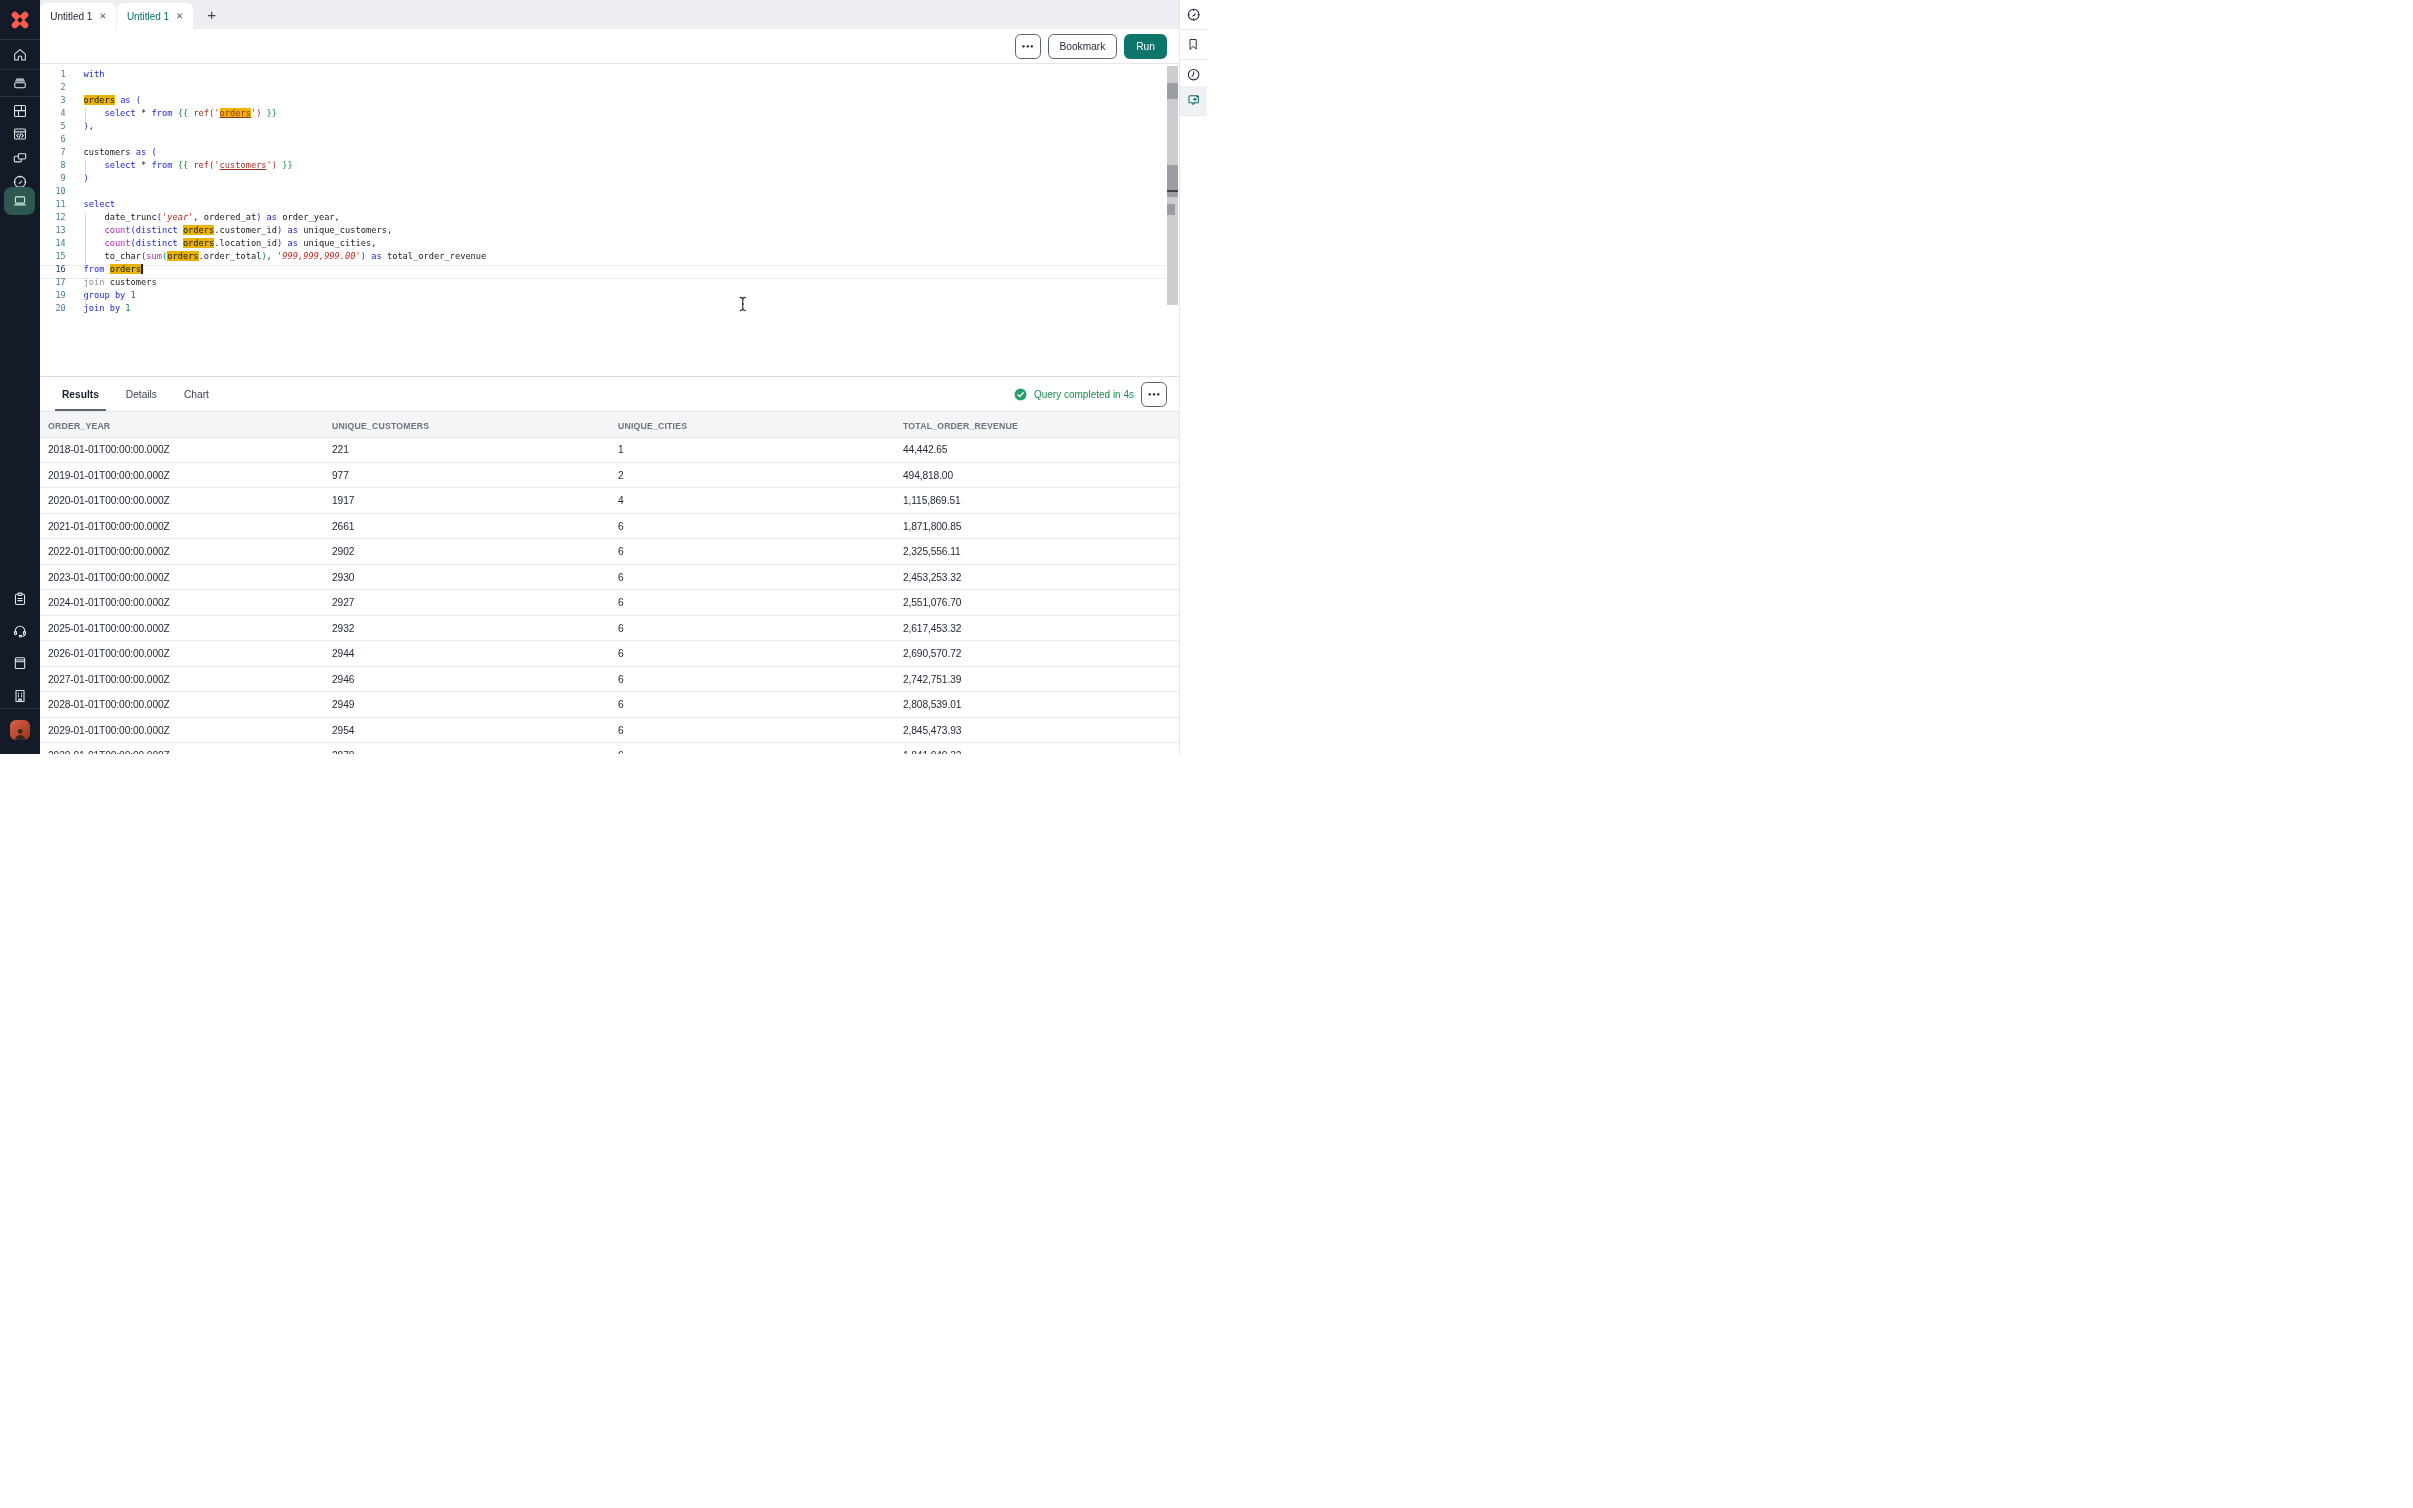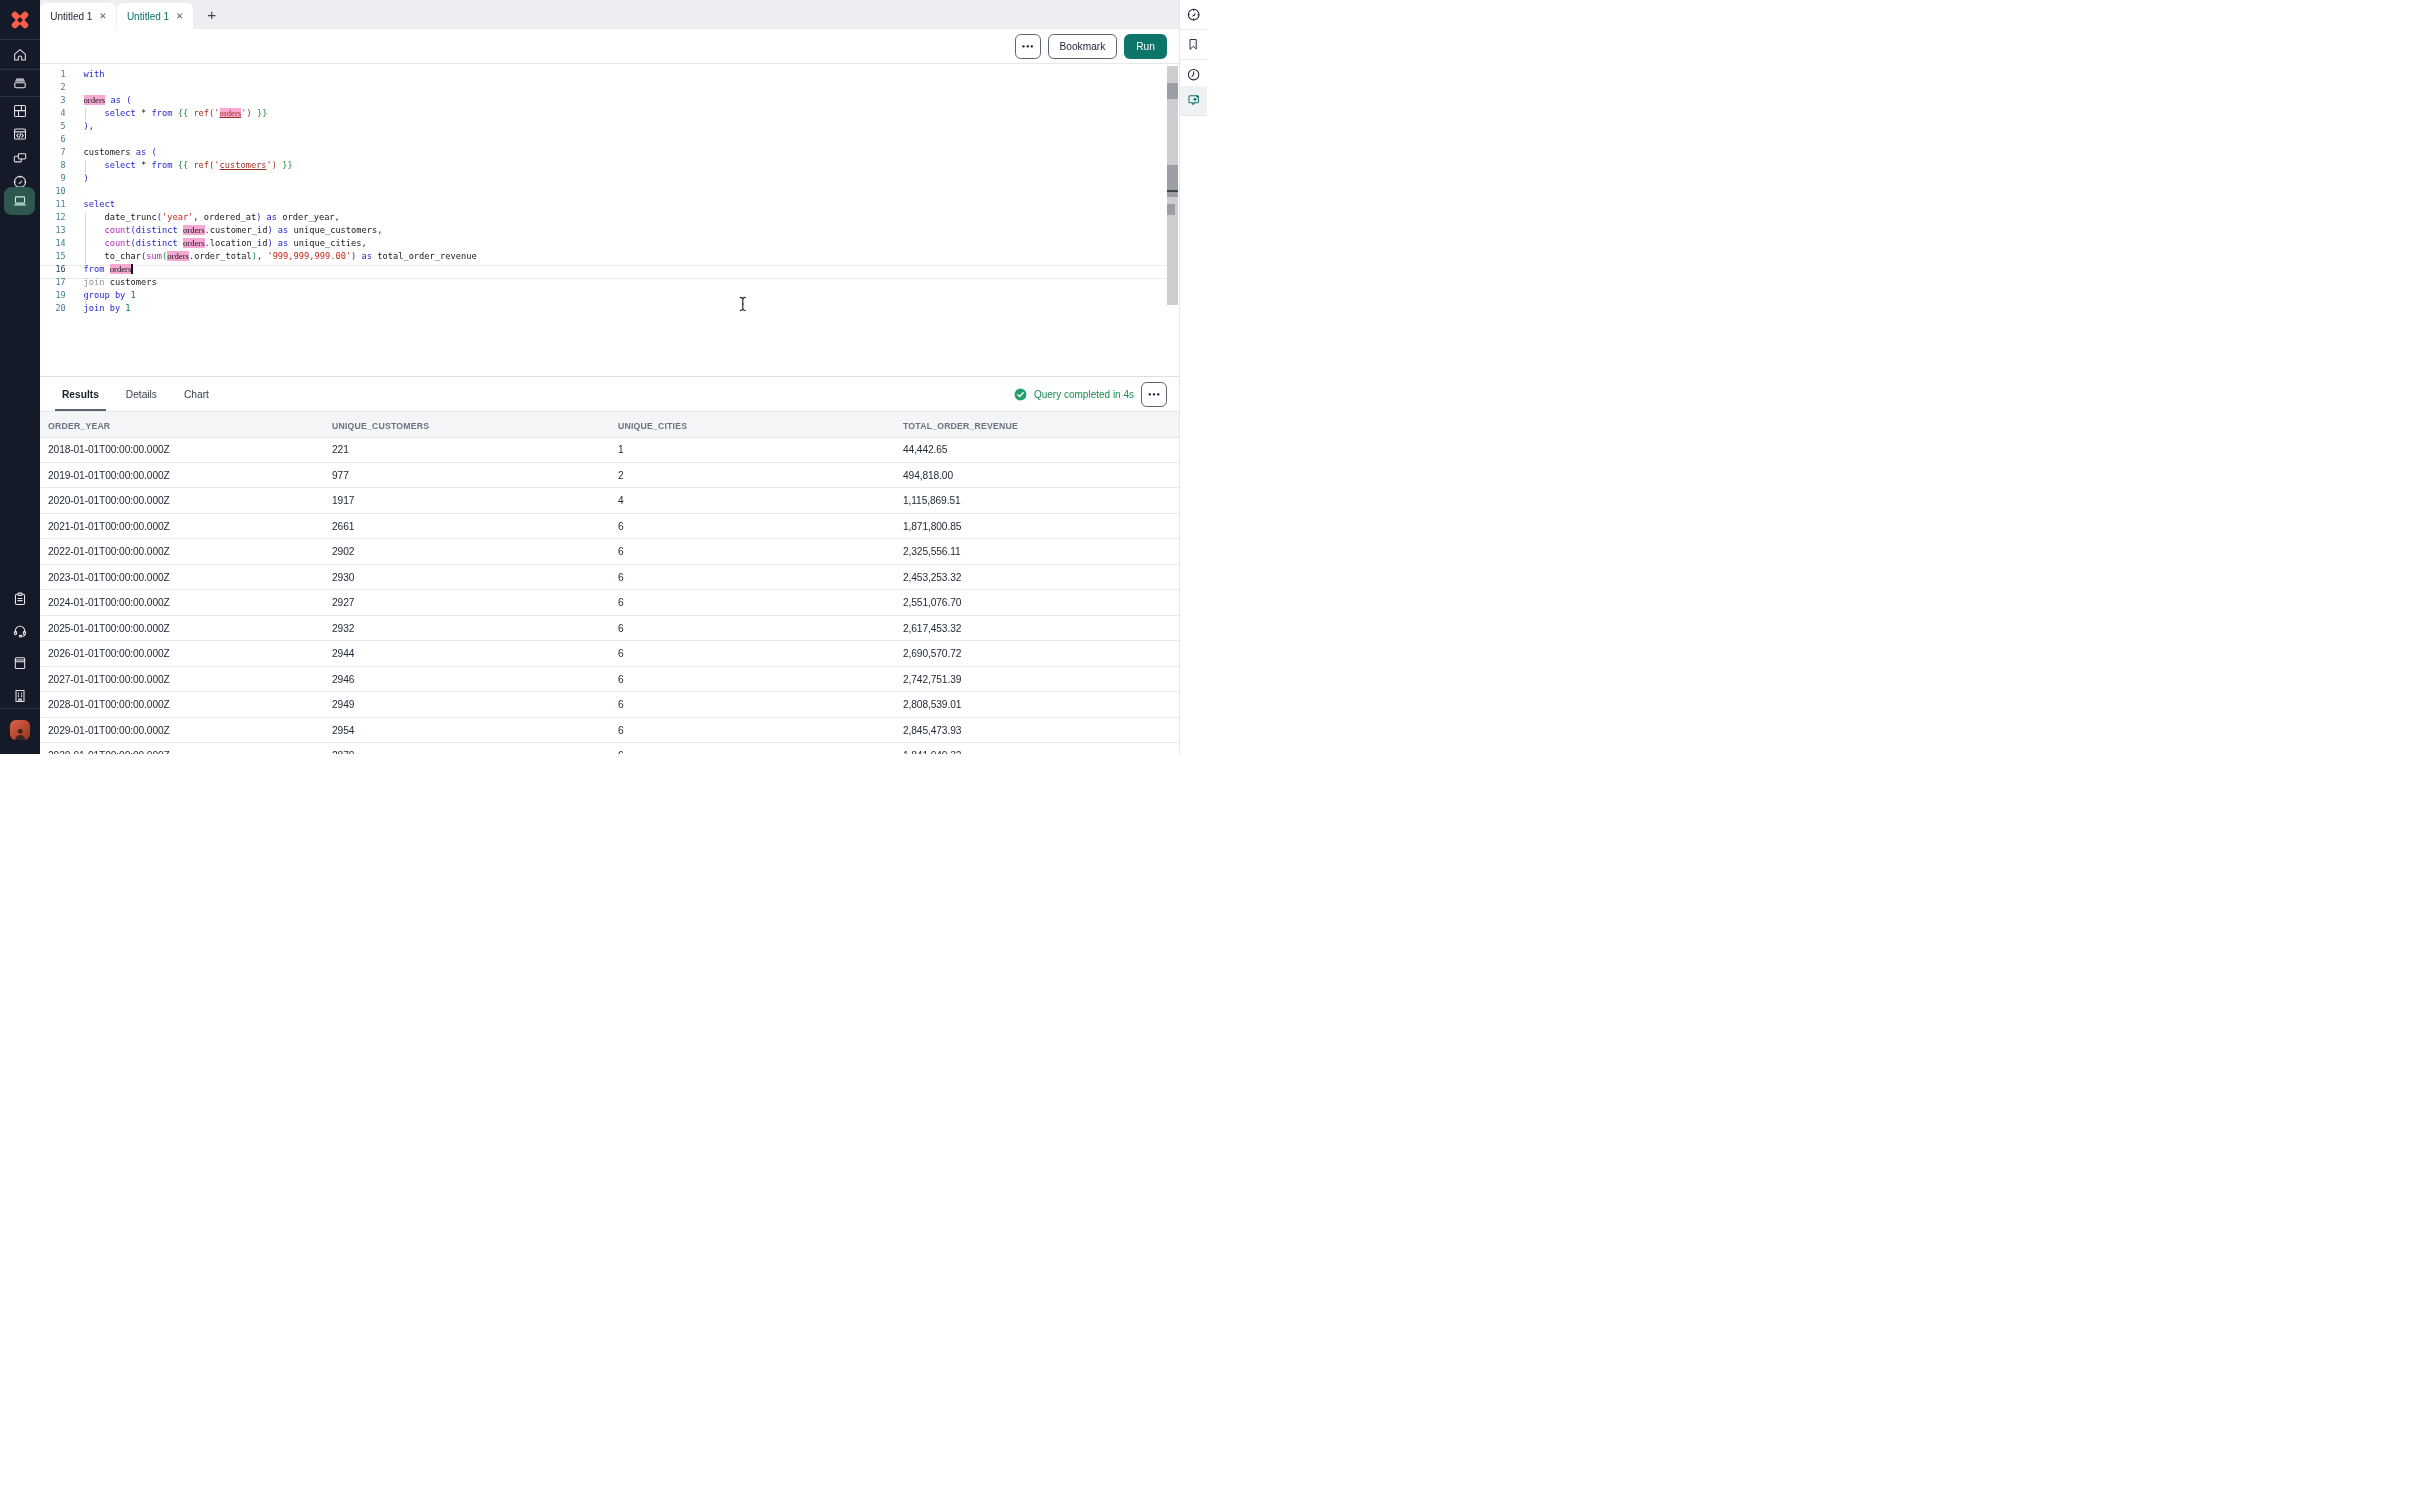--- a/index.html
+++ b/index.html
@@ -43,25 +43,25 @@
   
   .editor { position:absolute; left:0; top:64px; width:1139px; height:312px; background:#fff; overflow:hidden; cursor:text; }
   .cur-line { position:absolute; left:0; top:201px; width:1127px; height:14px; border-top:0.7px solid #ececec; border-bottom:0.7px solid #ececec; pointer-events:none; }
   #code-lines { position:absolute; left:0; top:4.4px; width:1122px; font-family:"DejaVu Sans Mono", monospace; font-size:8.7px; line-height:13px; }
   .code-row { display:flex; height:13px; white-space:pre; }
   .ln { width:25.5px; text-align:right; color:#3f7c95; font-size:8.4px; flex:none; user-select:none; }
   .ln.cur { color:#173c4d; }
   .ct { padding-left:18px; color:#16191f; }
   .kw { color:#2328d2; }
   .id { color:#16191f; }
-  .str { color:#c2281c; }
+  .str { color:#c2281c;font-style:italic; }
   .jj { color:#1d8a3e; }
   .rf { color:#9e2f21;margin-top:40px; }
   .u  { text-decoration:underline; }
-  .hl { background:#f9a8d4;font-family:Liberation Serif, serif; }
+  .hl { background:#eab308; }
   .fn { color:#bb1fbb; }
   .num { color:#0f7c43; }
   .gr { color:#8a9097; }
   .pb { color:#2328d2; }
   .pg { color:#1d8a3e; }
   .caret { display:inline-block; width:1.5px; height:10.2px; background:#15181d; vertical-align:-1.5px; margin-left:0px; }
   .iguide { position:absolute; width:0.7px; background:#d7d9db; left:45px; pointer-events:none; }
 
   
   .ed-scroll { position:absolute; right:0.7px; top:1.5px; width:11px; height:239px; background:#cbcdd0; }

